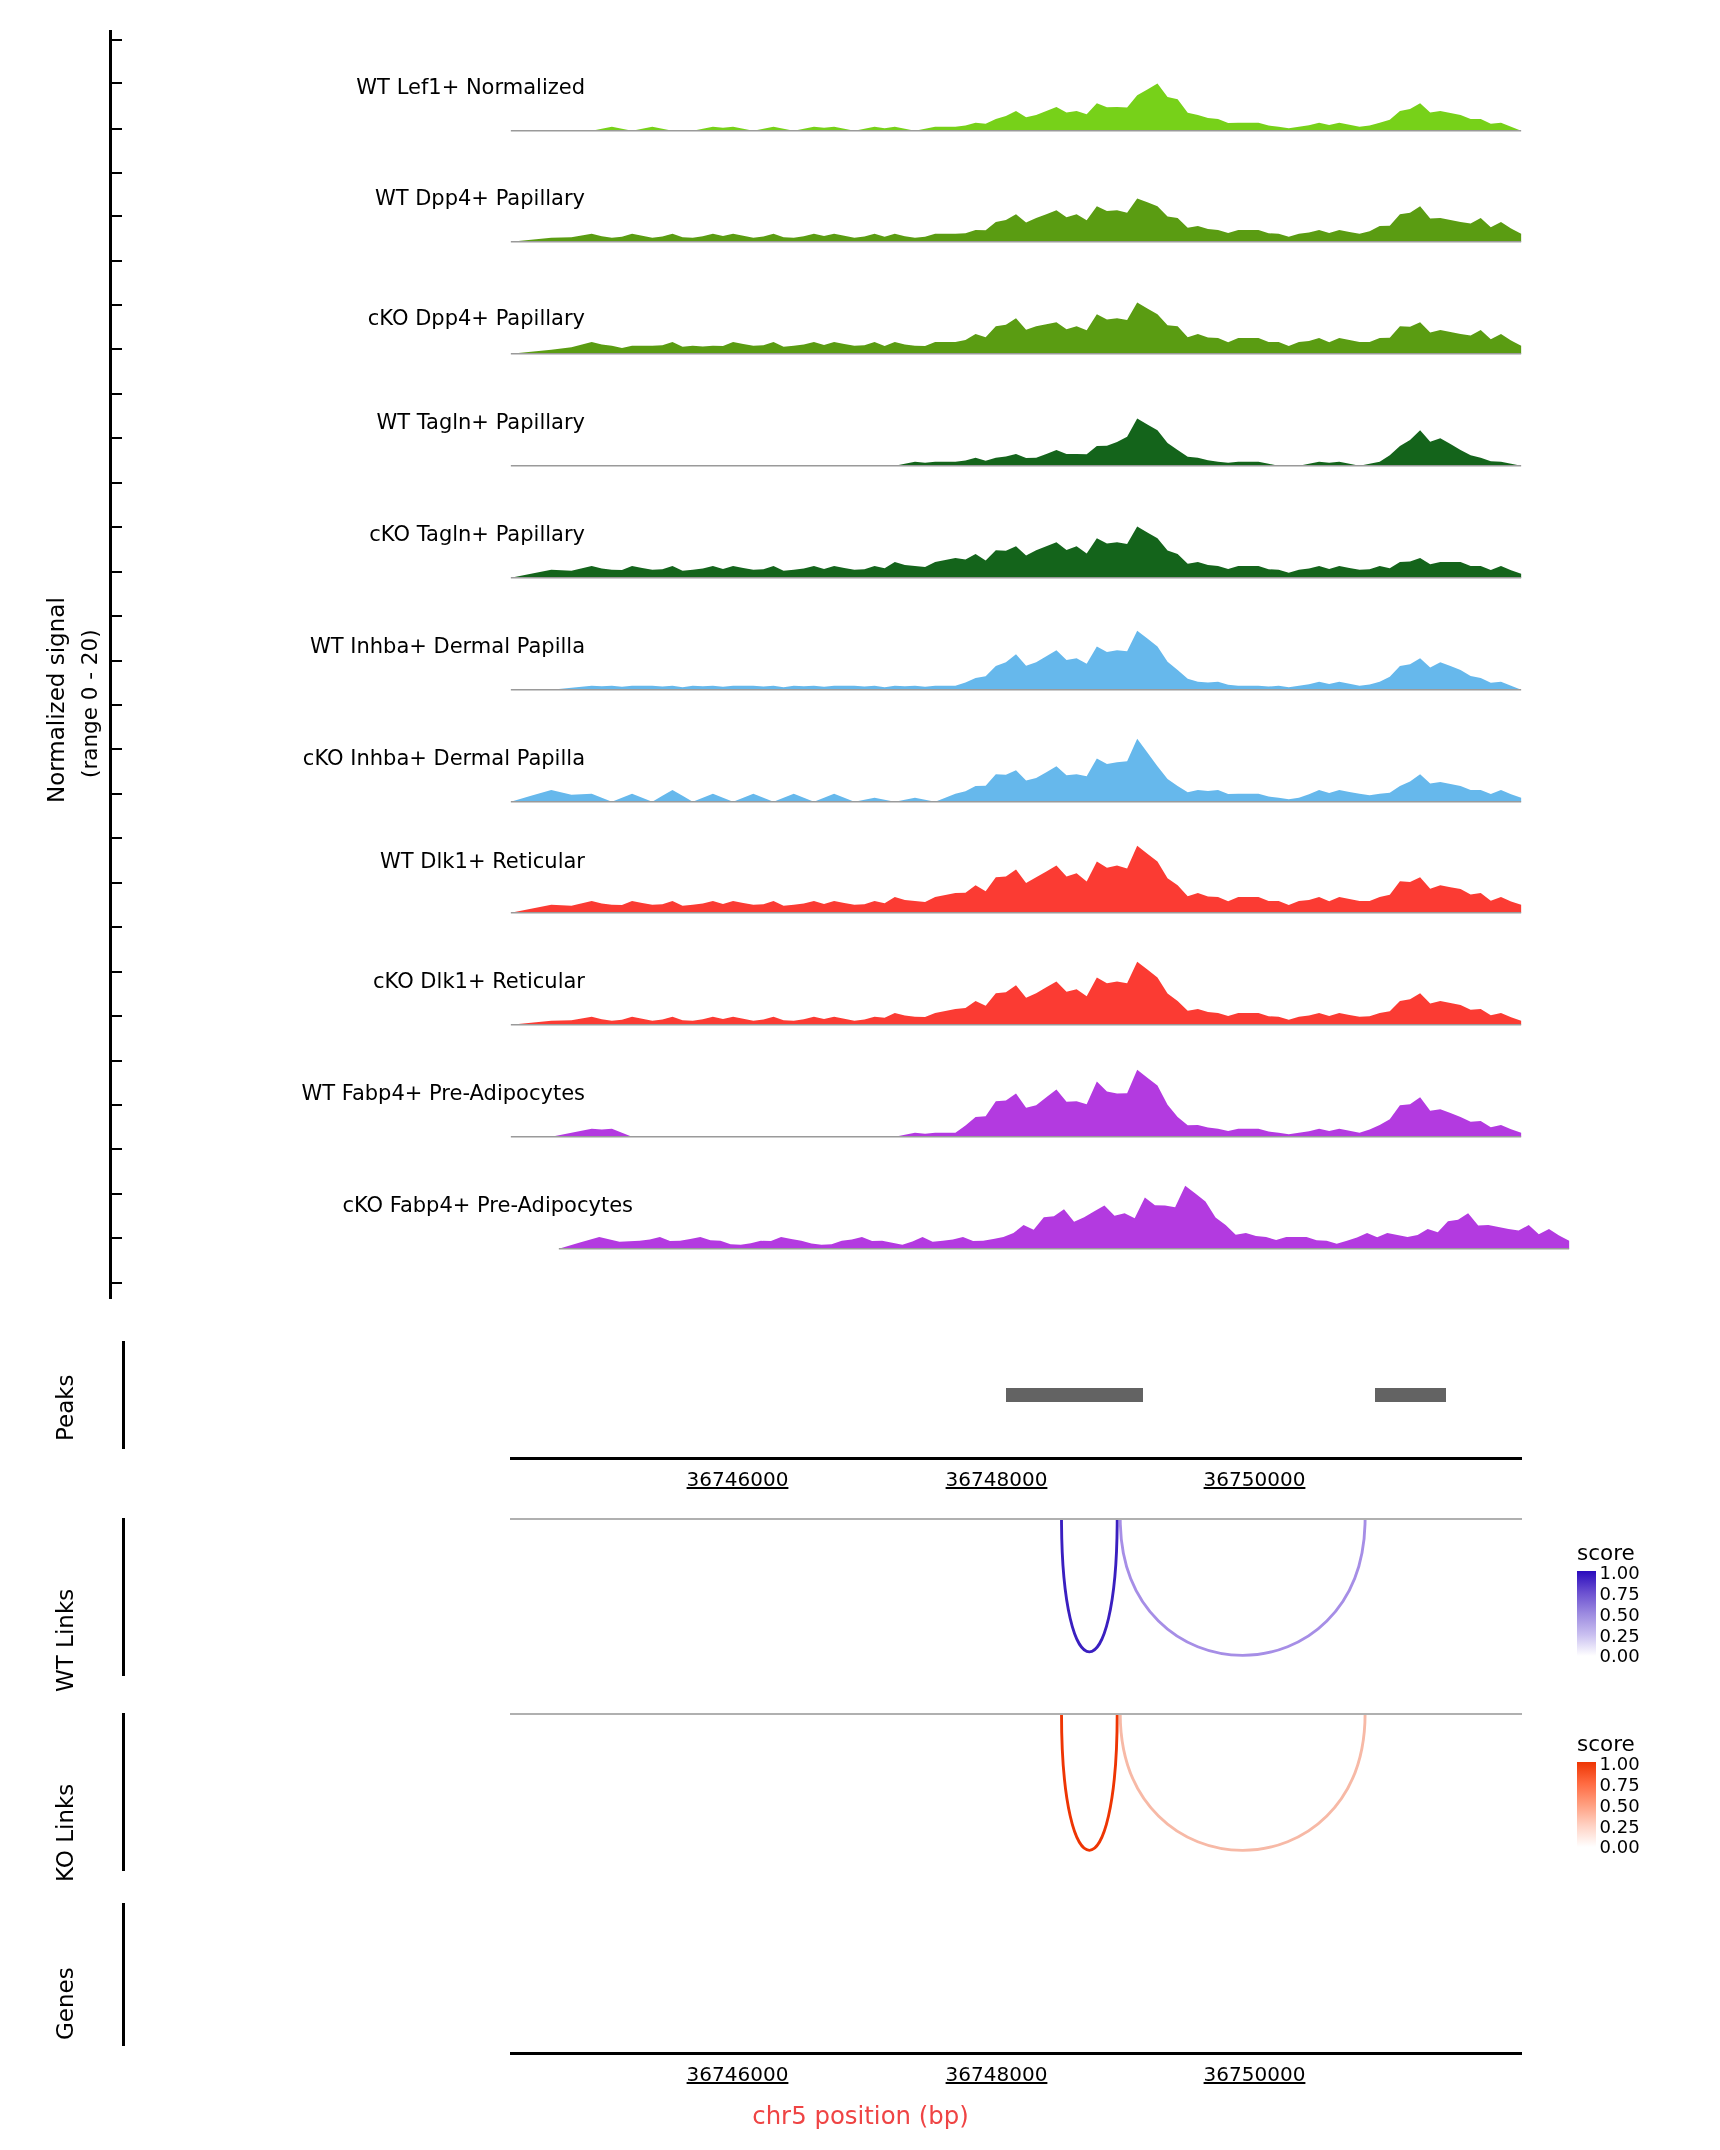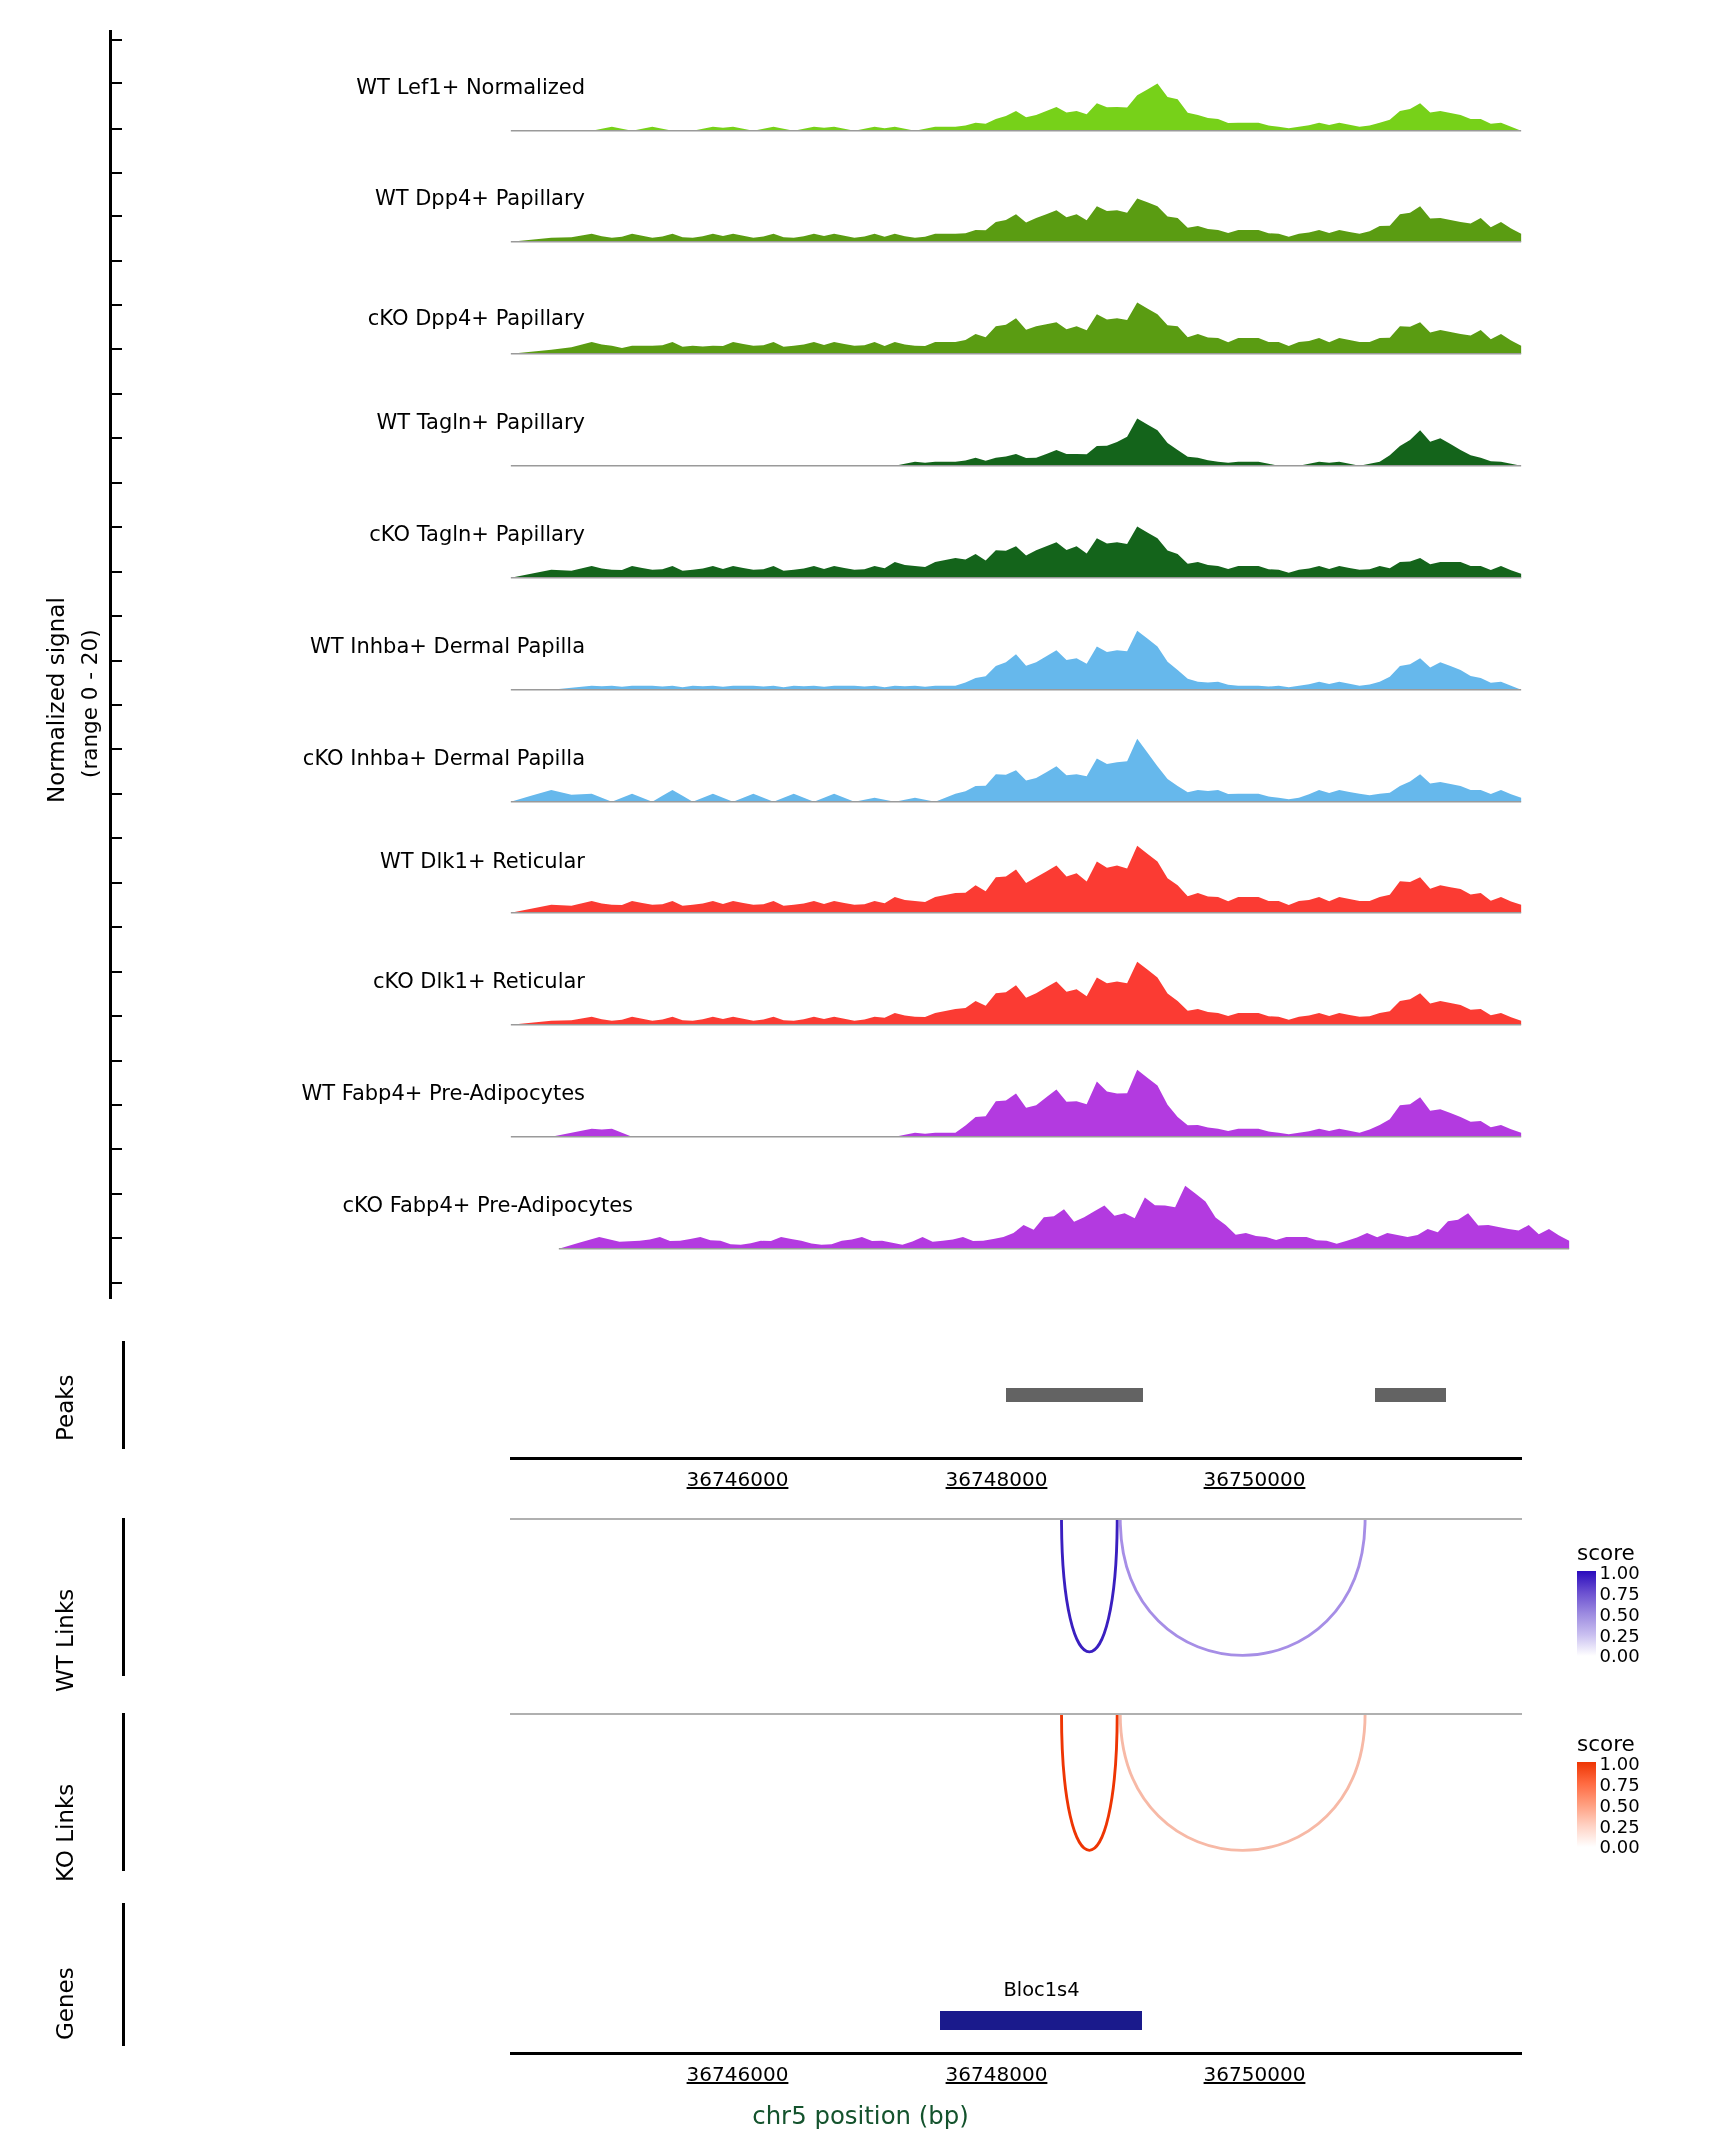--- a/index.html
+++ b/index.html
@@ -88,21 +88,21 @@
     font-size: 20px;
     text-align: center;
     color: #000;
     text-decoration: underline;
   }
   .axis-title {
     position: absolute;
     font-size: 24.4px;
     text-align: center;
     width: 100%;
-    color: #14532d;
+    color: #ef4444;
   }
 
   
   .links-baseline {
     position: absolute;
     height: 2.2px;
     background: #b0b0b0;
   }
 
   
@@ -364,26 +364,20 @@
       <div class="legend-ticks">
         <span style="top:1.4px;">1.00</span>
         <span style="top:22px;">0.75</span>
         <span style="top:43px;">0.50</span>
         <span style="top:64px;">0.25</span>
         <span style="top:84px;">0.00</span>
       </div>
     </div>
   </div>
 
-  <div class="abs" style="left:510px; top:1903px; width:1012px; height:143px;">
-    <div id="genes-holder" style="position:absolute; left:0; top:0; width:1012px; height:143px;">
-        <div class="gene-name" style="width: 215px; left: 424px; top: 75px;">Bloc1s4</div>
-        <div class="gene-box" style="left: 430px; width: 202px; top: 108px; background: rgb(26, 26, 140);"></div>
-      </div>
-  </div>
 
   <div class="axis-line" style="left:510px; top:2052px; width:1012px;"></div>
   <div id="xticks-bottom">
       <div class="axis-tick-label" style="width: 229px; left: 623px; top: 2062px;">36746000</div>
       <div class="axis-tick-label" style="width: 229px; left: 882px; top: 2062px;">36748000</div>
       <div class="axis-tick-label" style="width: 229px; left: 1140px; top: 2062px;">36750000</div>
     </div>
 
   <div class="axis-title" style="left:0; top:2101px;">
     <span>chr5 position (bp)</span>

